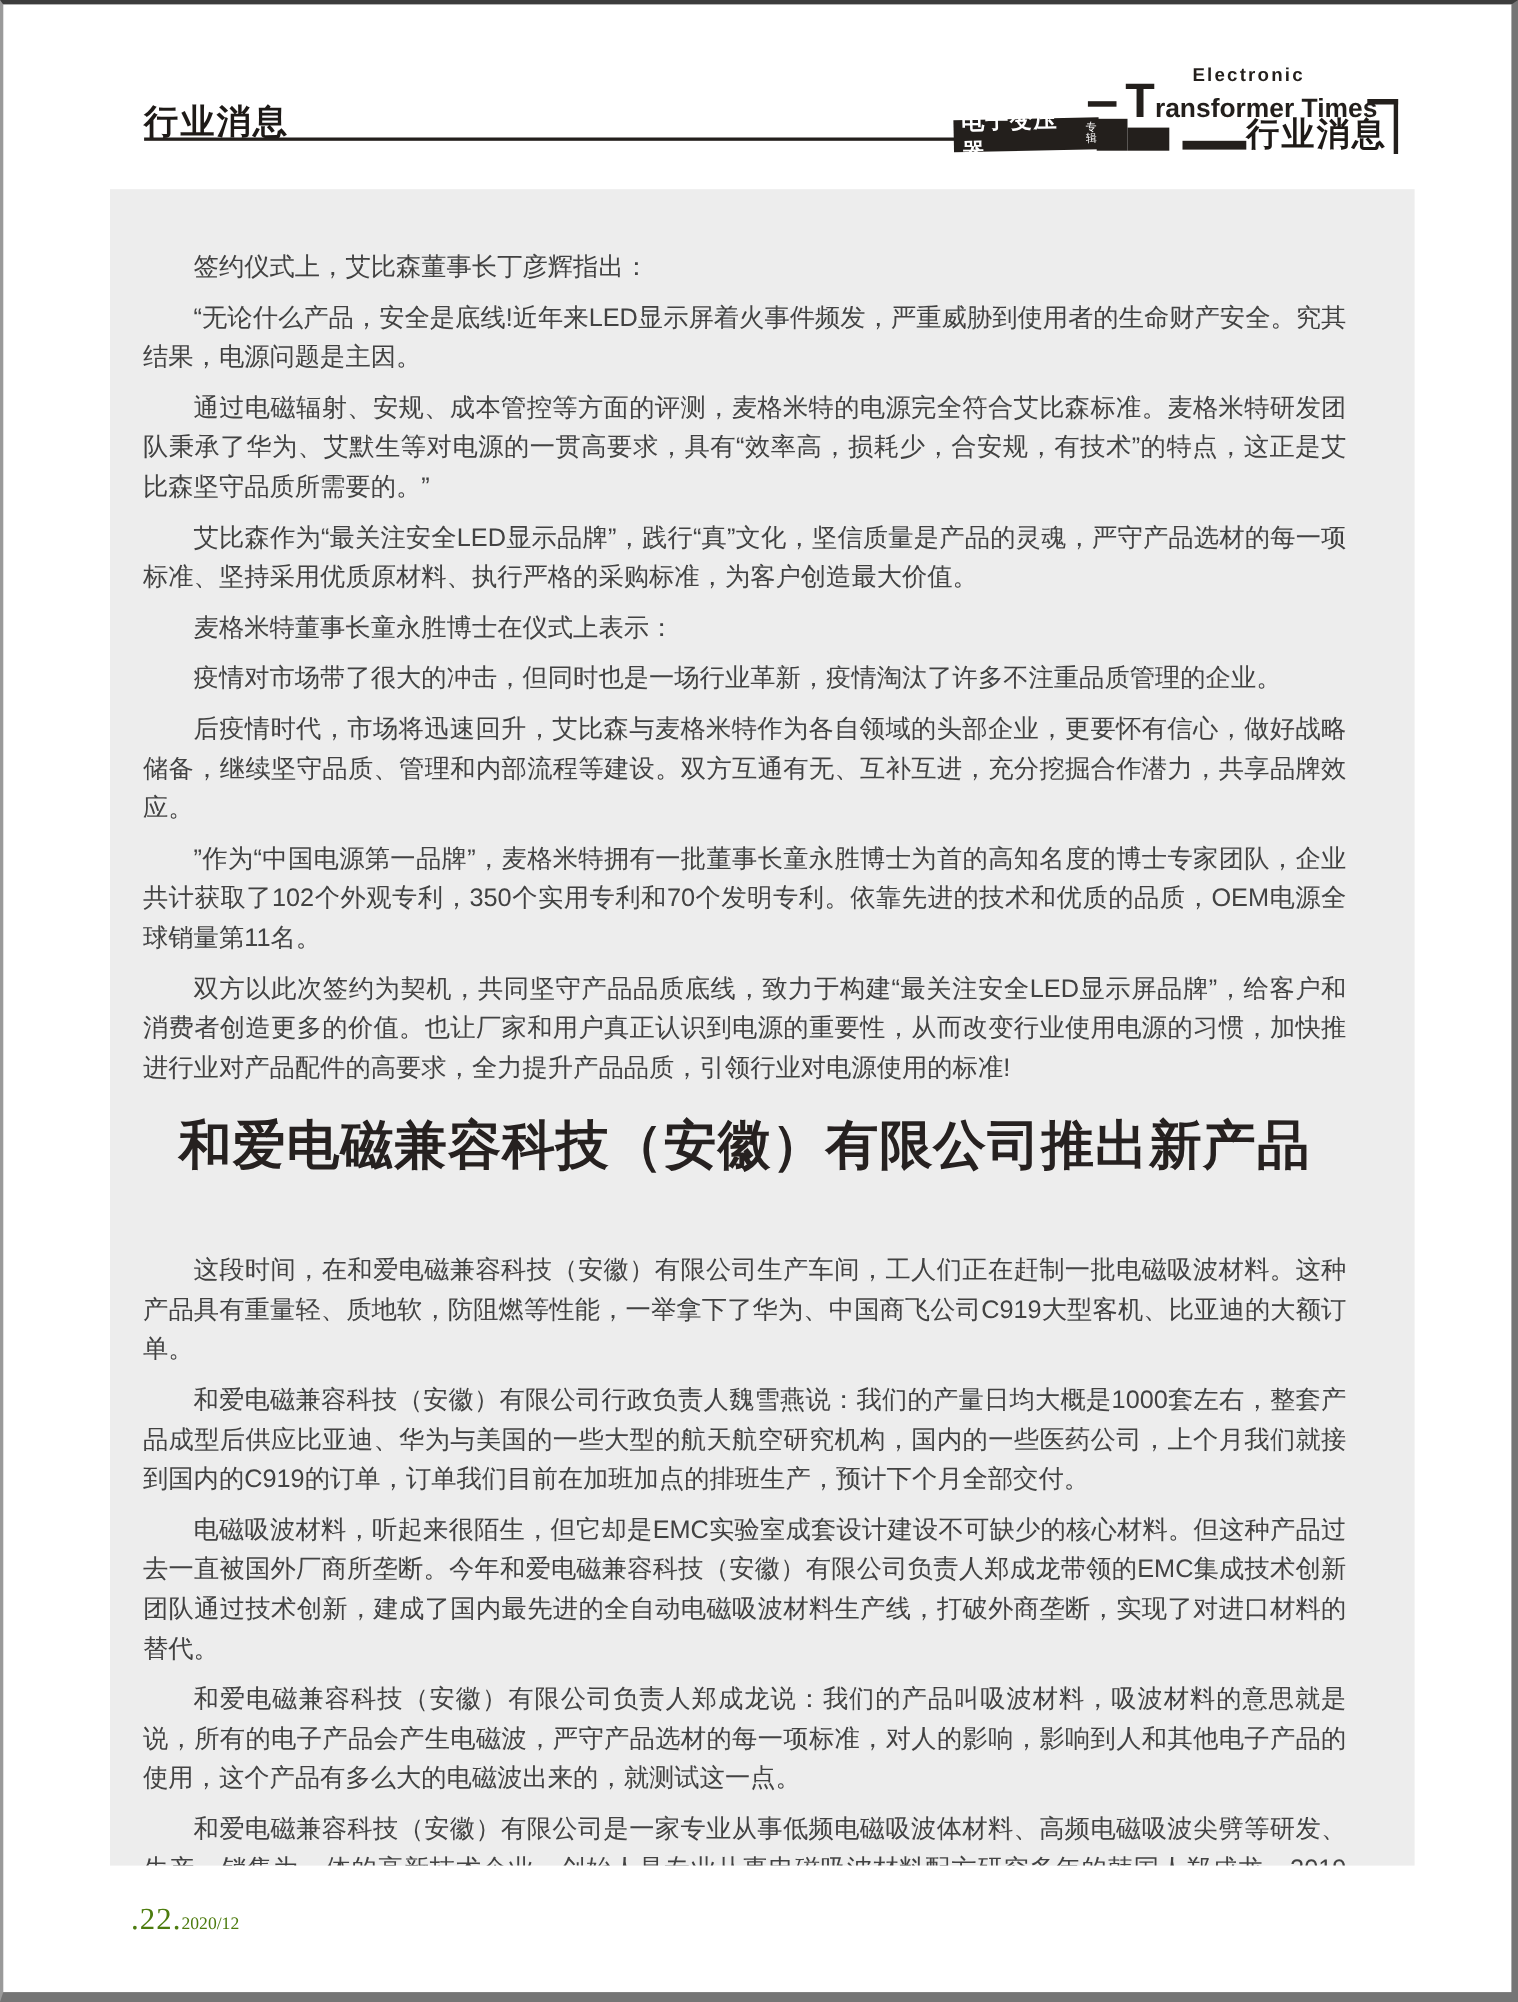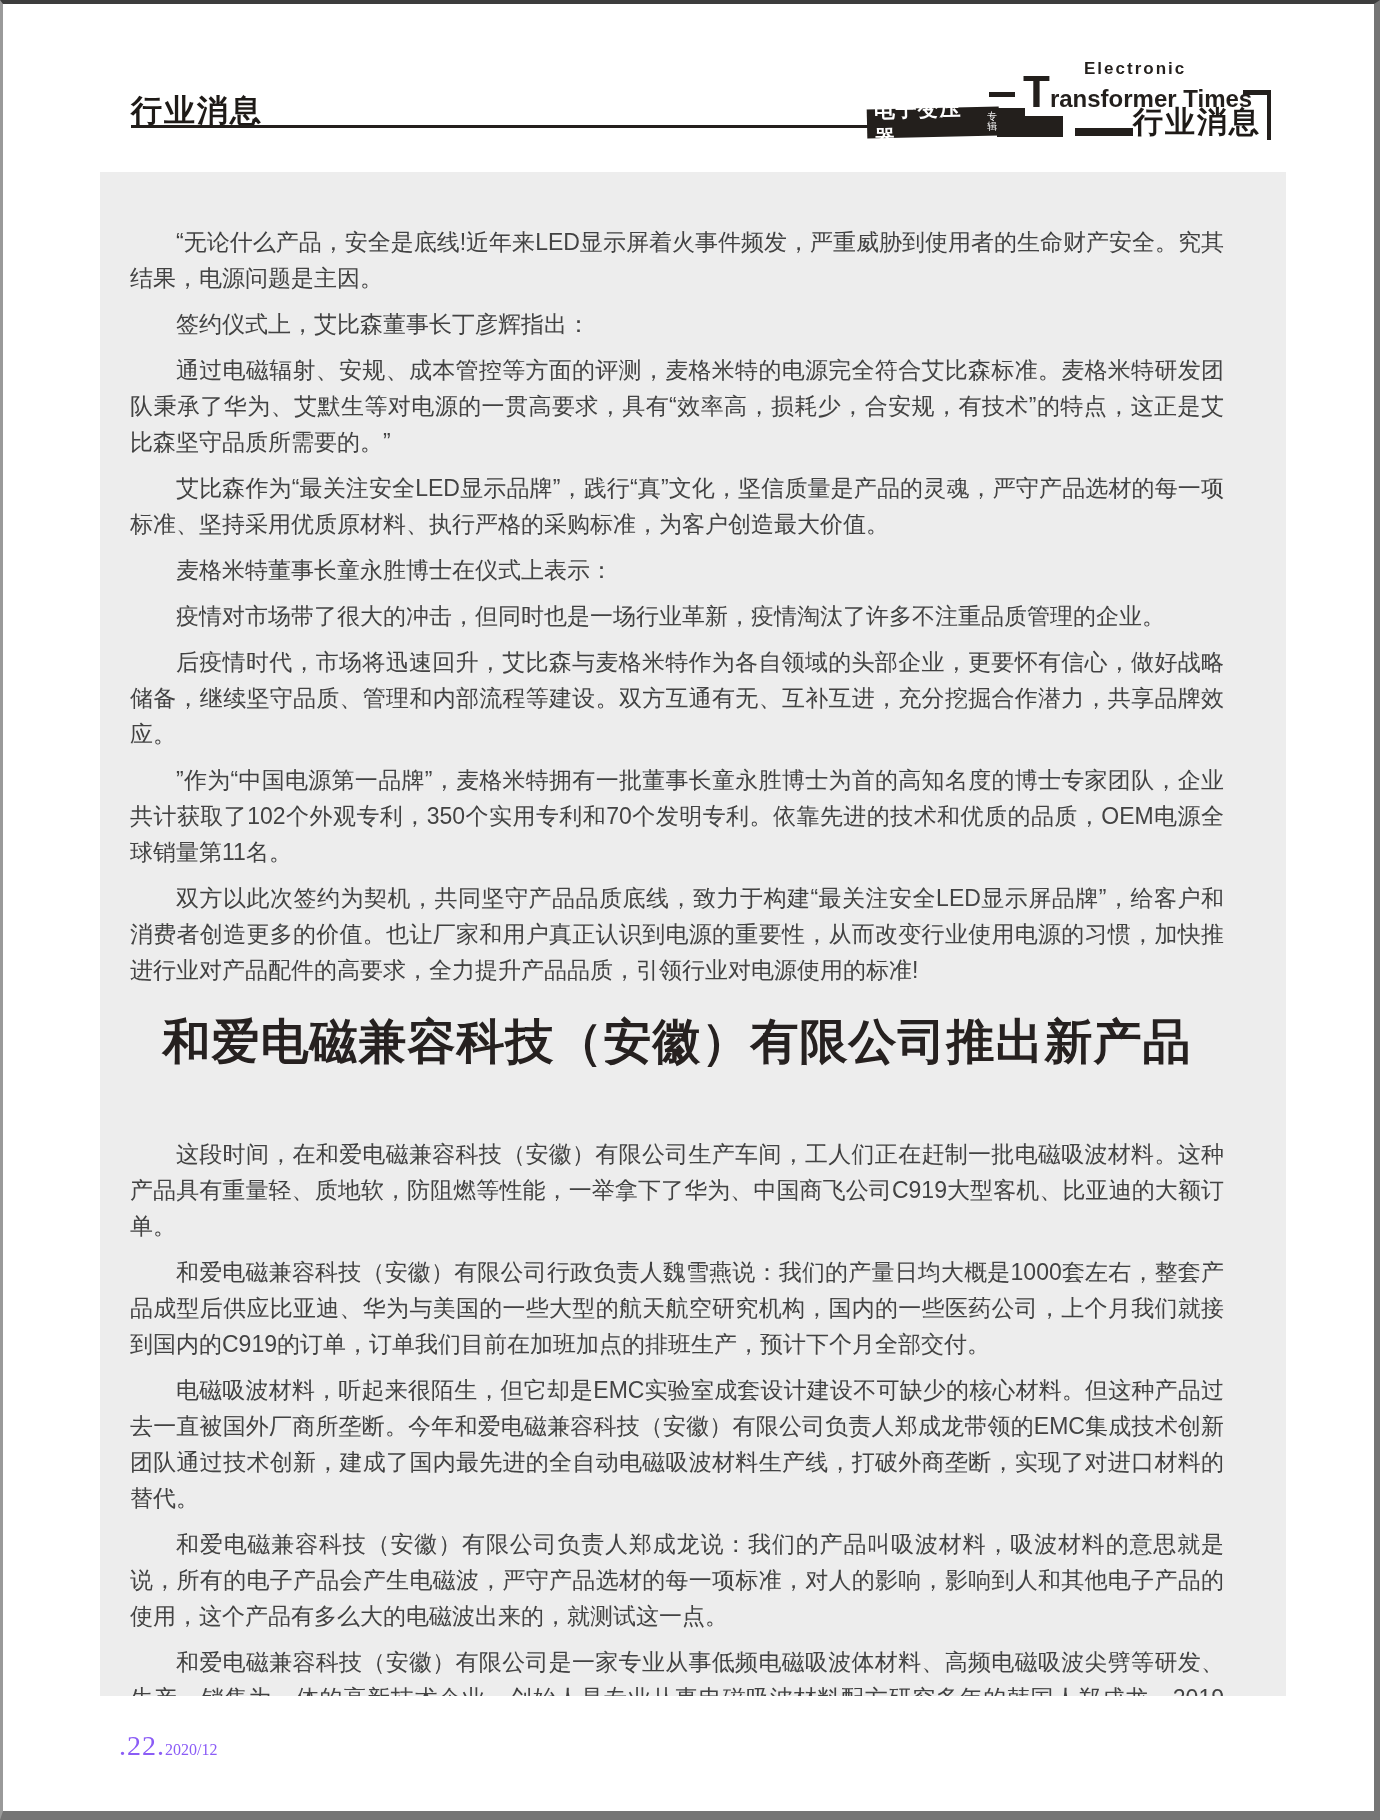--- a/index.html
+++ b/index.html
@@ -69,21 +69,21 @@
   }
   .headline {
     font-size:48px; font-weight:bold; color:#262120;
     text-align:center; letter-spacing:1px;
     margin:30px 0 70px 0; line-height:48px;
   }
 
   
   .footer {
     position:absolute; left:116px; top:1726px;
-    font-family:"Liberation Serif", serif; color:#8b5cf6;
+    font-family:"Liberation Serif", serif; color:#4d7c0f;
     display:inline-flex; align-items:baseline;
   }
   .page-num { font-size:28px; letter-spacing:1px; }
   .issue    { font-size:16px; }
 </style>
 </head>
 <body>
 
 <div class="page">
 
@@ -102,22 +102,22 @@
     <div class="logo-top">Electronic</div>
     <div class="logo-main">Transformer Times</div>
   </div>
   <div class="dash dash-left"></div>
   <div class="dash bracket-top"></div>
   <div class="bracket-vert"></div>
   <div class="right-title">行业消息</div>
 
   <div class="content">
     <section>
+      <p class="para">签约仪式上，艾比森董事长丁彦辉指出：</p>
       <p class="para">“无论什么产品，安全是底线!近年来LED显示屏着火事件频发，严重威胁到使用者的生命财产安全。究其结果，电源问题是主因。</p>
-      <p class="para">签约仪式上，艾比森董事长丁彦辉指出：</p>
       <p class="para">通过电磁辐射、安规、成本管控等方面的评测，麦格米特的电源完全符合艾比森标准。麦格米特研发团队秉承了华为、艾默生等对电源的一贯高要求，具有“效率高，损耗少，合安规，有技术”的特点，这正是艾比森坚守品质所需要的。”</p>
       <p class="para">艾比森作为“最关注安全LED显示品牌”，践行“真”文化，坚信质量是产品的灵魂，严守产品选材的每一项标准、坚持采用优质原材料、执行严格的采购标准，为客户创造最大价值。</p>
       <p class="para">麦格米特董事长童永胜博士在仪式上表示：</p>
       <p class="para">疫情对市场带了很大的冲击，但同时也是一场行业革新，疫情淘汰了许多不注重品质管理的企业。</p>
       <p class="para">后疫情时代，市场将迅速回升，艾比森与麦格米特作为各自领域的头部企业，更要怀有信心，做好战略储备，继续坚守品质、管理和内部流程等建设。双方互通有无、互补互进，充分挖掘合作潜力，共享品牌效应。</p>
       <p class="para">”作为“中国电源第一品牌”，麦格米特拥有一批董事长童永胜博士为首的高知名度的博士专家团队，企业共计获取了102个外观专利，350个实用专利和70个发明专利。依靠先进的技术和优质的品质，OEM电源全球销量第11名。</p>
       <p class="para">双方以此次签约为契机，共同坚守产品品质底线，致力于构建“最关注安全LED显示屏品牌”，给客户和消费者创造更多的价值。也让厂家和用户真正认识到电源的重要性，从而改变行业使用电源的习惯，加快推进行业对产品配件的高要求，全力提升产品品质，引领行业对电源使用的标准!</p>
     </section>
 
     <h1 class="headline">和爱电磁兼容科技（安徽）有限公司推出新产品</h1>

